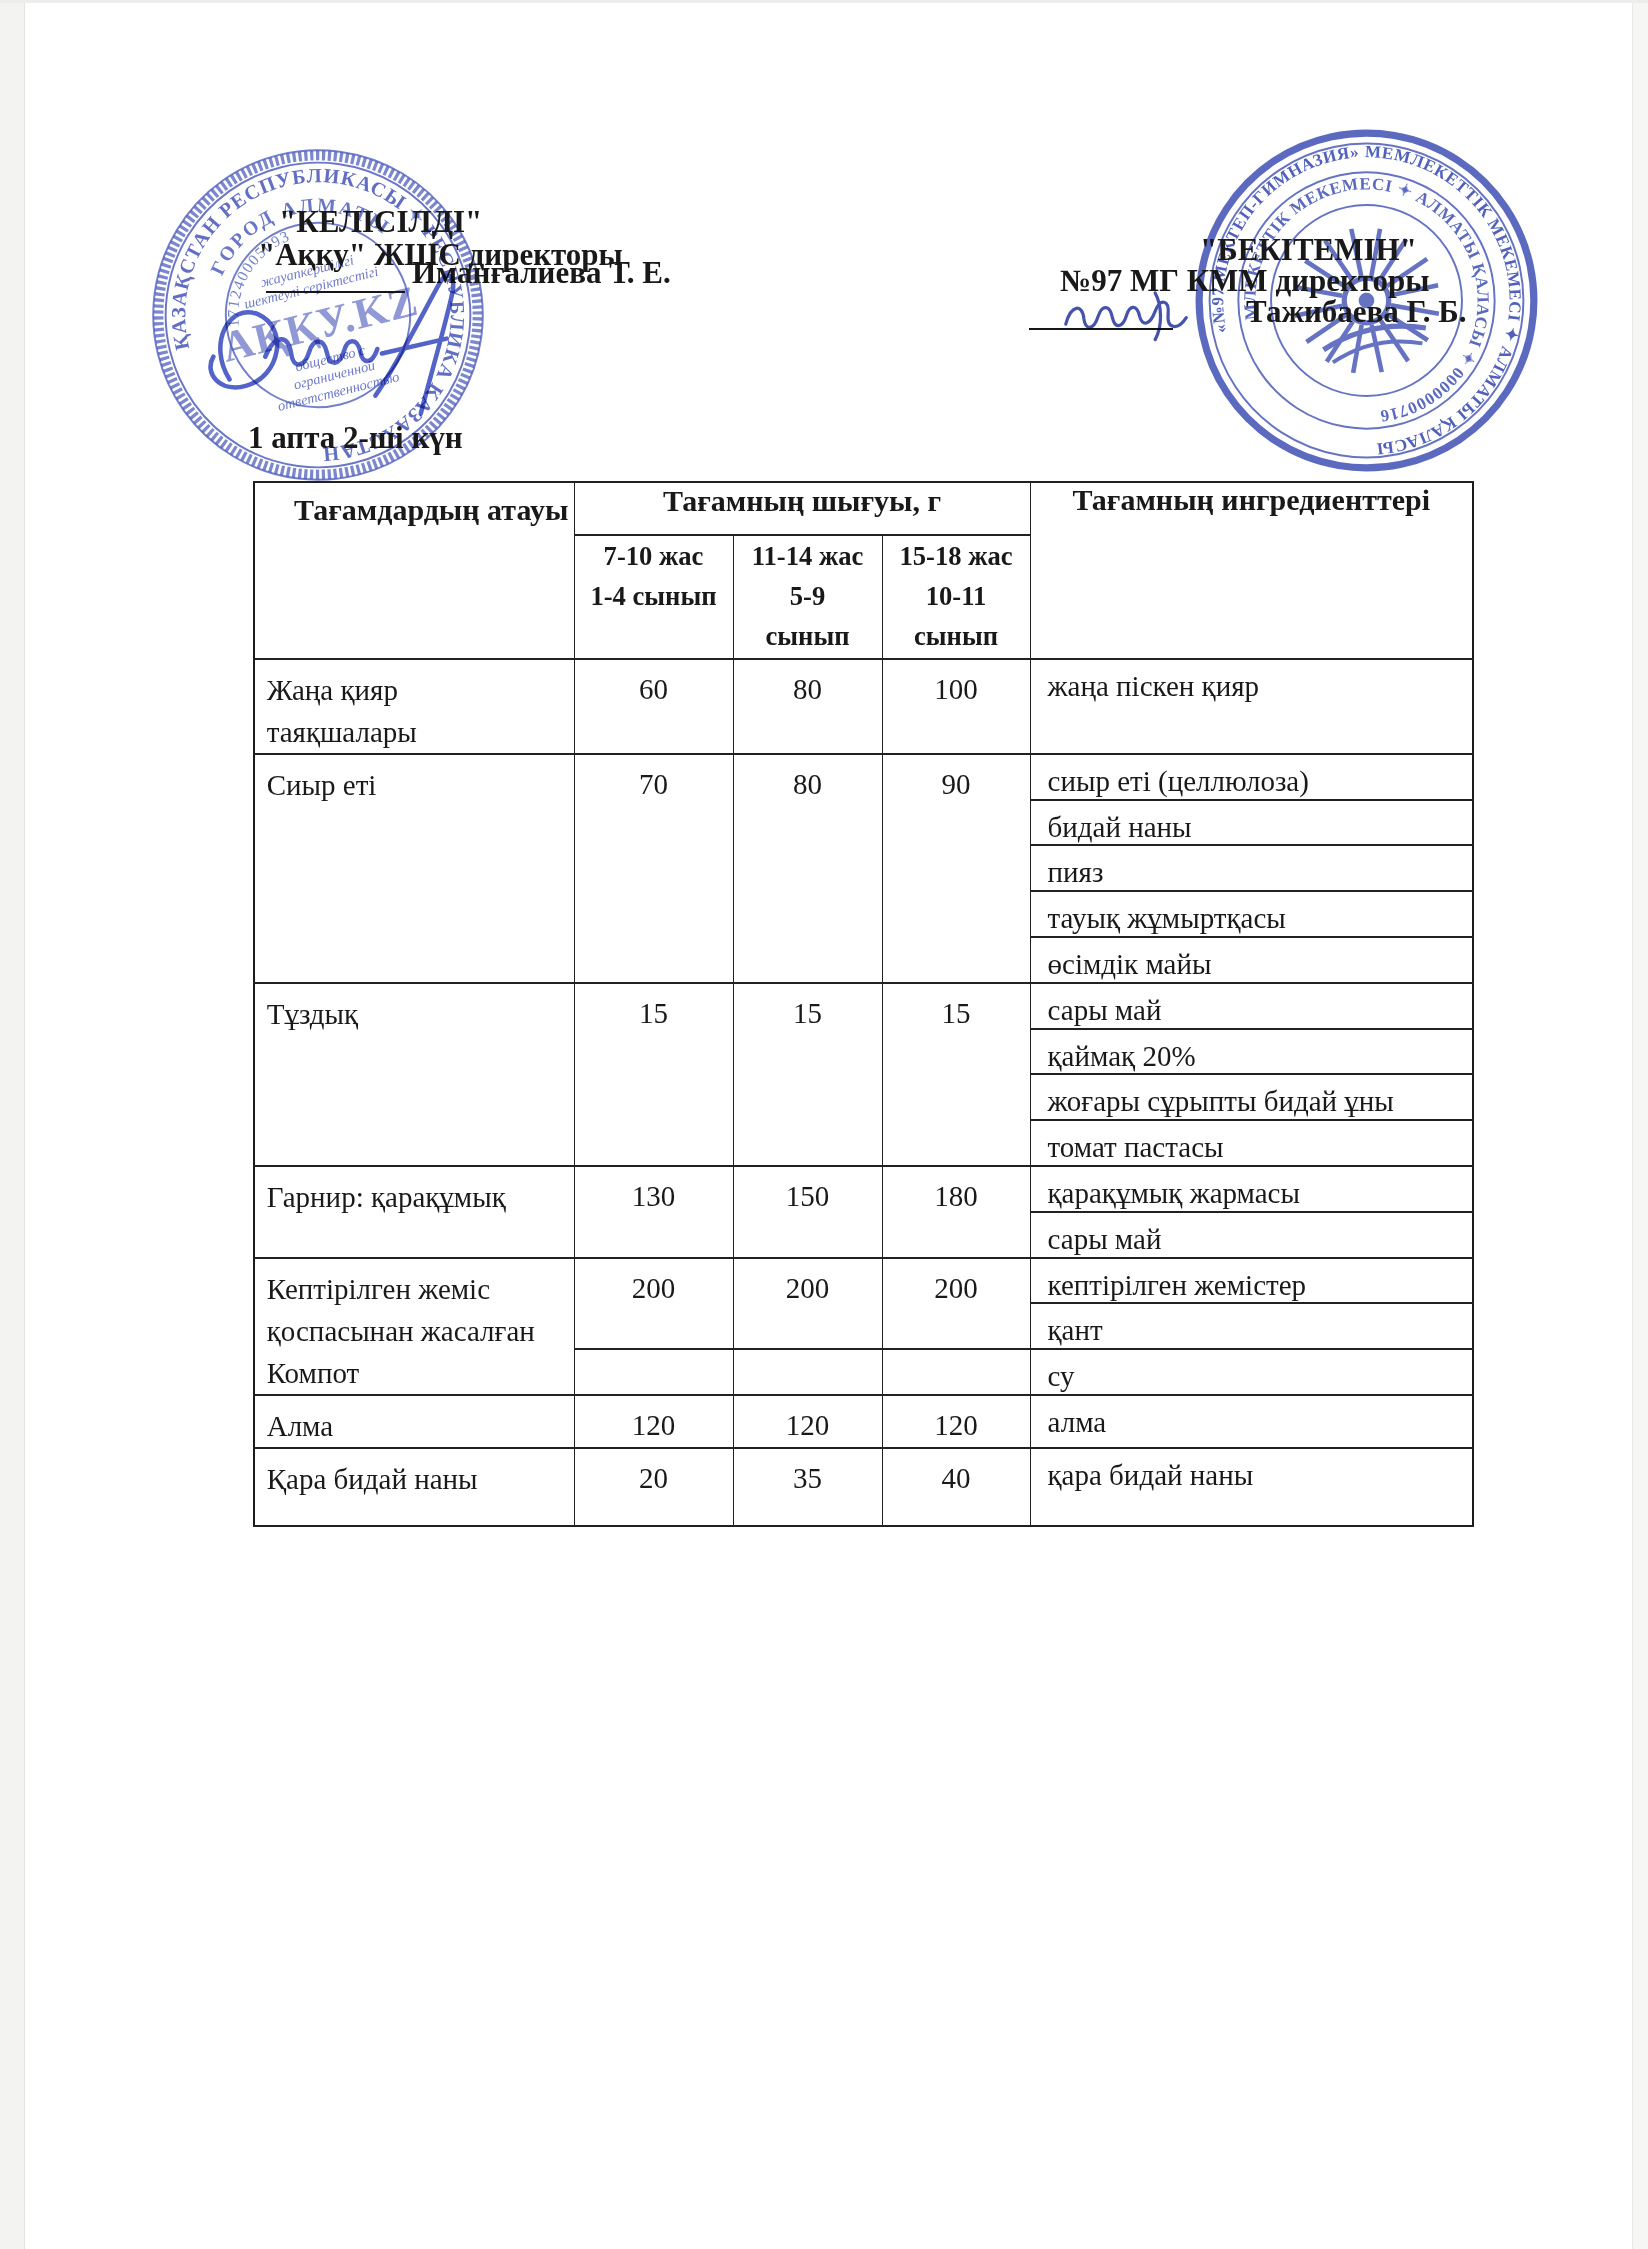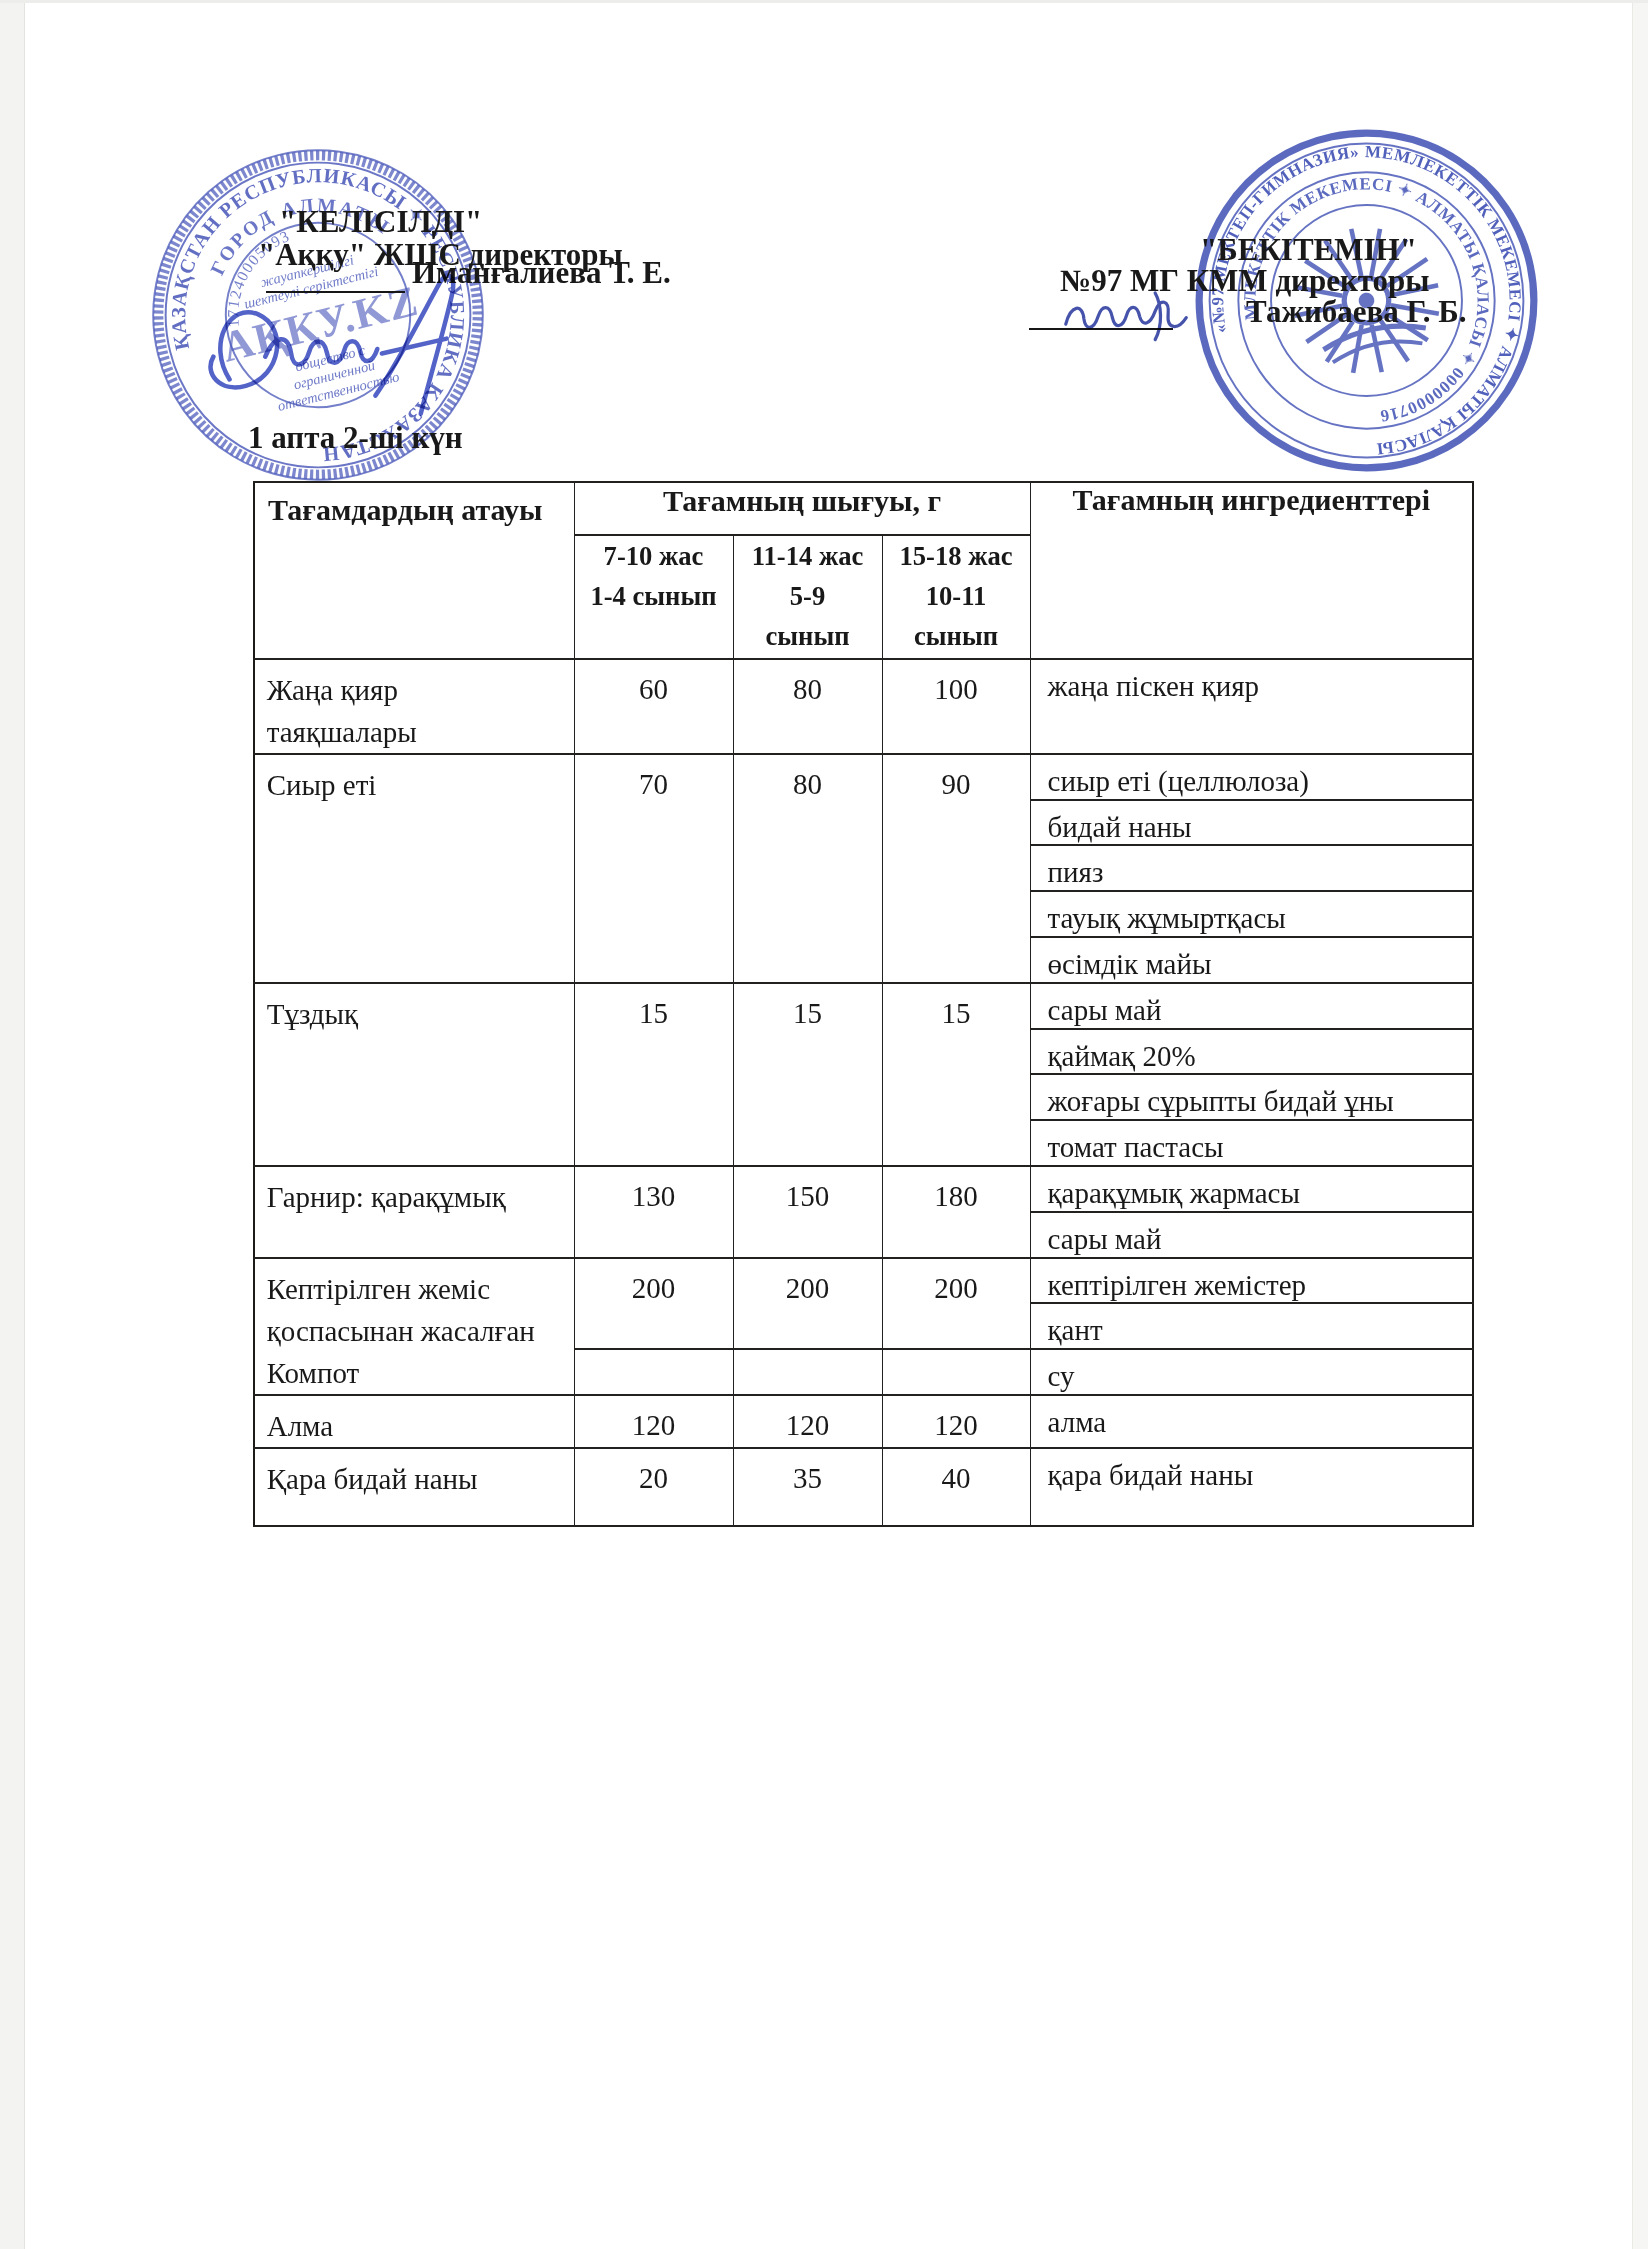--- a/index.html
+++ b/index.html
@@ -31,21 +31,21 @@
   }
   table.menu th, table.menu td{
     border-left:1.9px solid #222120;
     border-right:1.9px solid #222120;
     border-top:2.6px double #222120;
     border-bottom:2.6px double #222120;
     vertical-align:top;
     overflow:hidden;
   }
   table.menu{border:2.6px solid #1c1b1a;}
-  th.hdish{font-size:30px;font-weight:bold;text-align:left;padding:10.4px 5.2px 0 13px;vertical-align:top;}
+  th.hdish{font-size:30px;font-weight:bold;text-align:right;padding:10.4px 5.2px 0 13px;vertical-align:top;}
   th.hout{font-size:30px;font-weight:bold;text-align:center;vertical-align:middle;}
   th.hing{font-size:30px;font-weight:bold;text-align:center;vertical-align:middle;padding:0 19.4px;}
   th.hage{font-size:26.6px;font-weight:bold;text-align:center;vertical-align:middle;line-height:1.5;}
   td.name{font-size:29px;text-align:left;padding:9px 5.2px 0 11.7px;line-height:1.45;}
   td.num{font-size:29px;text-align:center;padding-top:13px;}
   td.ing{font-size:29px;text-align:left;padding:9px 3.9px 0 17px;line-height:1.2;}
   .pre{white-space:pre-line;}
 </style>
 </head>
 <body>

